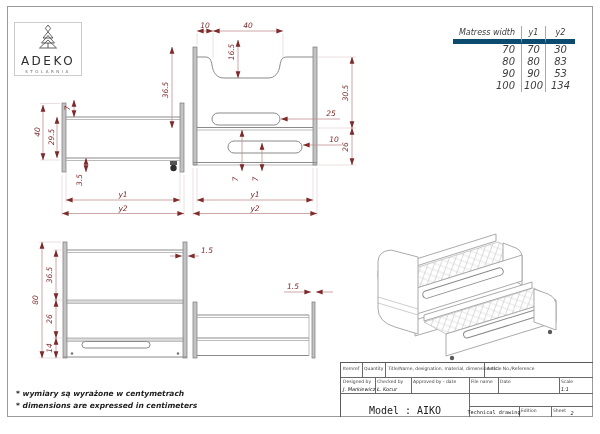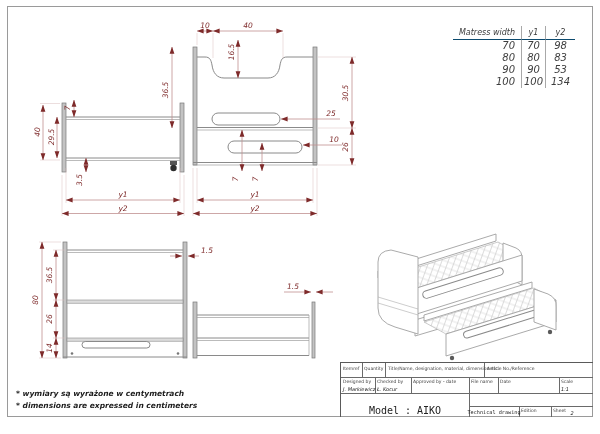--- a/index.html
+++ b/index.html
@@ -21,21 +21,21 @@
   .isoln{stroke:#ababab;stroke-width:0.6;fill:none;}
 
   
   .logo{position:absolute;left:14px;top:22px;width:66px;height:52px;border:1px solid #cccccc;text-align:center;}
   .logo .brand{font-size:12px;letter-spacing:2.5px;color:#2e2e2e;margin-top:0px;}
   .logo .sub{font-size:4px;letter-spacing:2.5px;color:#6a6a6a;margin-top:1px;}
 
   
   .mtable{position:absolute;left:453px;top:26px;display:grid;grid-template-columns:68px 24px 30px;
           font-style:italic;color:#3d3d3d;}
-  .mtable .hc{font-size:8px;height:13px;line-height:13px;border-bottom:1px solid #0c4a6e;}
+  .mtable .hc{font-size:8px;height:13px;line-height:13px;border-bottom:5px solid #0c4a6e;}
   .mtable .c{font-size:10px;height:12px;line-height:12px;}
   .mtable .r{text-align:right;padding-right:6px;}
   .mtable .m{text-align:center;}
   .mtable .v{border-left:1px solid #a8a8a8;}
 
   
   .tb{position:absolute;left:340px;top:362px;width:252px;height:54px;
       border-left:1px solid #5a5a5a;border-top:1px solid #5a5a5a;color:#333;}
   .tb .hl{position:absolute;height:1px;background:#6a6a6a;}
   .tb .vl{position:absolute;width:1px;background:#6a6a6a;}
@@ -207,29 +207,42 @@
       <polygon class="iso" points="446,356 446,334 556,300 556,322"></polygon>
       <g transform="rotate(-17.2 501 324)">
         <rect class="slot" x="462" y="320.5" width="78" height="7" rx="3.5"></rect>
       </g>
       <path class="iso" d="M534,289 L548,294 Q557,298 556,307 L556,330 L534,322 Z"></path>
       <circle cx="452" cy="358" r="2.2" fill="#5a5a5a"></circle>
       <circle cx="550" cy="332" r="2.2" fill="#5a5a5a"></circle>
     </g>
   </svg>
 
+  <div class="logo">
+    <svg width="64" height="27" viewBox="0 0 64 27">
+      <g stroke="#3a3a3a" stroke-width="0.8" fill="none">
+        <path d="M32,2 l2.6,3.4 L32,8.8 l-2.6,-3.4 Z"></path>
+        <path d="M32,8.8 L37,15 H27 Z"></path>
+        <path d="M32,12.5 L38.5,20 H25.5 Z"></path>
+        <path d="M32,17 L40.5,25 H23.5 Z"></path>
+        <line x1="32" y1="20" x2="32" y2="25"></line>
+      </g>
+    </svg>
+    <div class="brand">ADEKO</div>
+    <div class="sub">STOLARNIA</div>
+  </div>
 
   <div class="mtable">
     <div class="hc r">Matress width</div>
     <div class="hc m v">y1</div>
     <div class="hc m v">y2</div>
 
     <div class="c r">70</div>
     <div class="c m v">70</div>
-    <div class="c m v">98</div>
+    <div class="c m v">30</div>
 
     <div class="c r">80</div>
     <div class="c m v">80</div>
     <div class="c m v">83</div>
 
     <div class="c r">90</div>
     <div class="c m v">90</div>
     <div class="c m v">53</div>
 
     <div class="c r">100</div>

